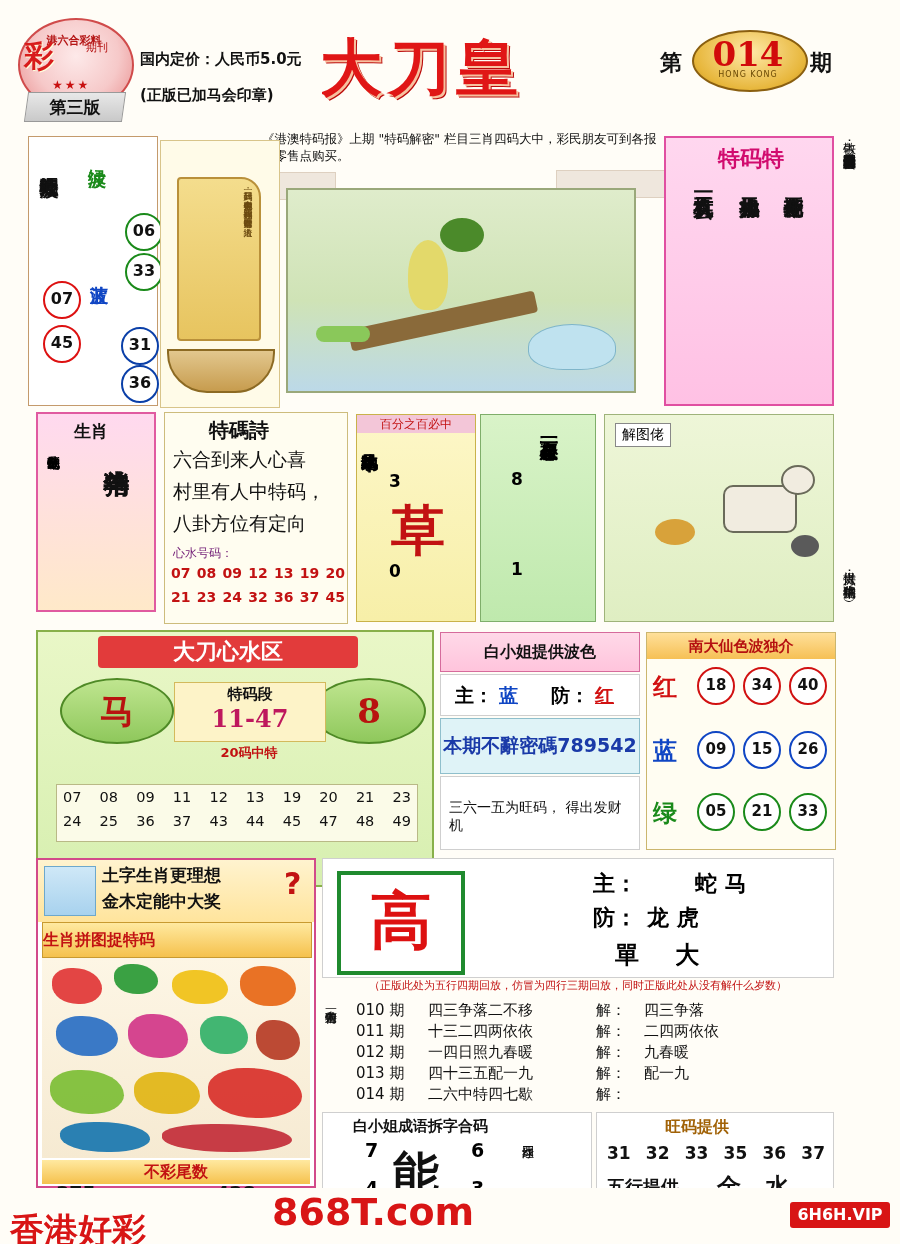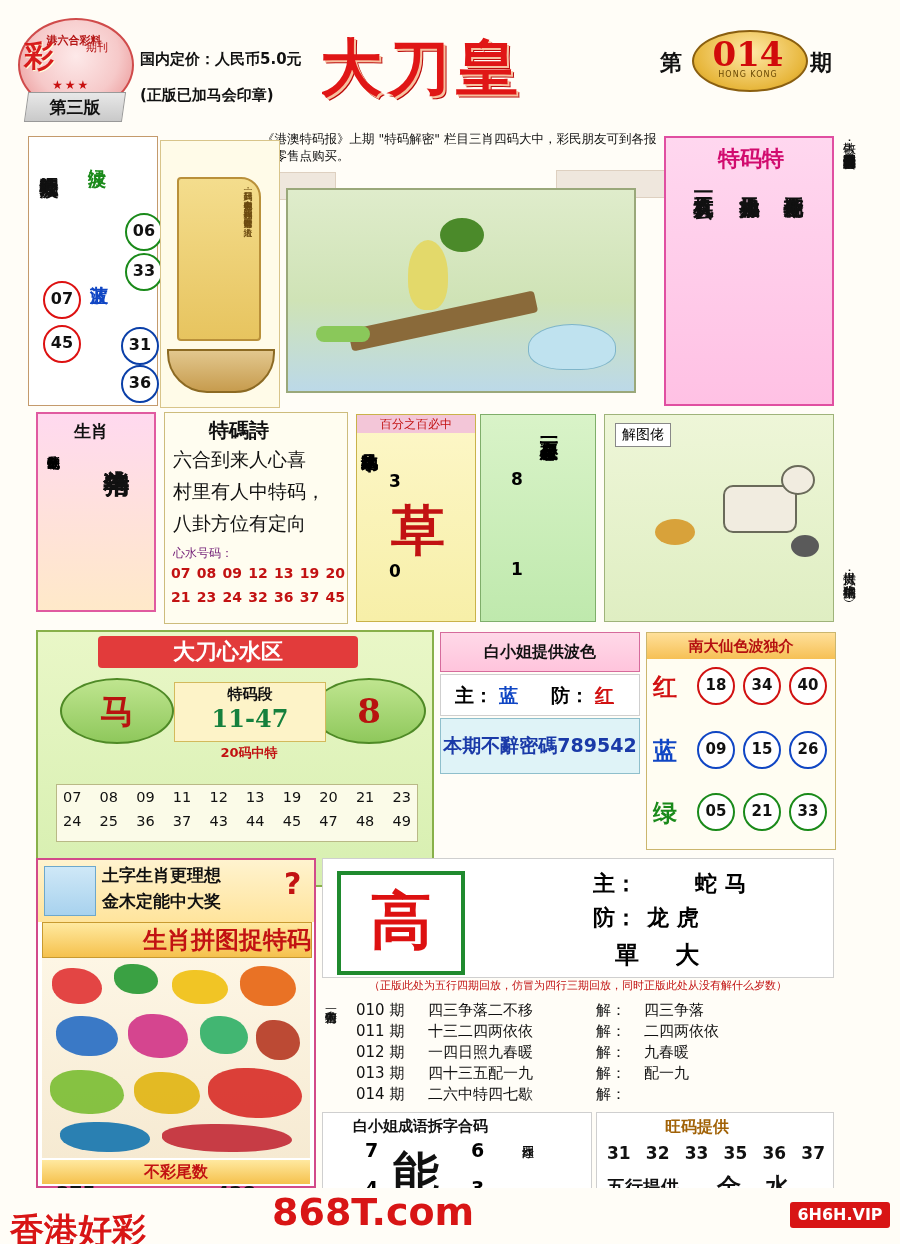--- a/index.html
+++ b/index.html
@@ -148,21 +148,21 @@
   .xian-row{position:absolute;left:4px;width:182px;height:40px;}
   .xian-lab{position:absolute;left:2px;top:4px;font-size:24px;font-weight:bold;}
   .xb{position:absolute;width:34px;height:34px;border-radius:50%;border:2px solid #888;background:#fff;font-size:15px;font-weight:bold;text-align:center;line-height:32px;color:#111;}
 
   
   .puzzle-box{left:36px;top:858px;width:280px;height:330px;background:#fff;border:2px solid #d24a8a;}
   .puzzle-head{position:absolute;left:0;top:0;width:276px;height:62px;background:linear-gradient(#fff3cf,#ffe49c);}
   .puzzle-title{
     position:absolute;left:4px;top:62px;width:268px;height:34px;
     background:linear-gradient(#ffe9a0,#f5c14d);border:1px solid #c89a30;
-    text-align:right;line-height:34px;font-size:24px;font-weight:bold;color:#c21212;font-family:Liberation Serif, serif;
+    text-align:left;line-height:34px;font-size:16px;font-weight:bold;color:#c21212;font-family:Liberation Serif, serif;
   }
   .puzzle-art{position:absolute;left:4px;top:98px;width:268px;height:200px;background:linear-gradient(#fdf6e5,#f6ead2);overflow:hidden;}
   .pp{position:absolute;border-radius:40% 60% 45% 55%;opacity:.95;}
 
   .gao-box{left:322px;top:858px;width:512px;height:120px;background:#fff;border:1px solid #cfcfcf;}
   .gao-square{
     position:absolute;left:14px;top:12px;width:120px;height:96px;border:4px solid #1f8a2e;background:#fff;
     text-align:center;line-height:92px;font-size:62px;font-weight:bold;color:#d11;font-family:"DejaVu Serif",serif;
   }
   .red-note{
@@ -304,21 +304,21 @@
     <div style="position:absolute;left:50px;top:104px;width:40px;height:26px;background:#d8a23a;border-radius:50%;"></div>
     <div style="position:absolute;left:186px;top:120px;width:28px;height:22px;background:#5a5a5a;border-radius:50%;"></div>
   </div>
 
   <div class="box dadao-box">
     <div class="ribbon">大刀心水区</div>
     <div class="oval-green" style="left:22px;top:46px;">马</div>
     <div class="oval-green" style="left:274px;top:46px;">8</div>
     <div class="temaiduan">
       <div style="font-size:15px;font-weight:bold;color:#111;margin-top:2px;">特码段</div>
-      <div style="font-size:24px;font-weight:bold;color:#15803d;font-family:'DejaVu Serif',serif;">11-47</div>
+      <div style="font-size:24px;font-weight:bold;color:#be185d;font-family:'DejaVu Serif',serif;">11-47</div>
     </div>
     <div style="position:absolute;left:136px;top:112px;width:150px;text-align:center;font-size:13px;font-weight:bold;color:#c21212;">20码中特</div>
     <div class="numgrid">
       <div>
         <span>07</span>
         <span>08</span>
         <span>09</span>
         <span>11</span>
         <span>12</span>
         <span>13</span>
@@ -346,20 +346,23 @@
     <div style="text-align:center;line-height:38px;font-size:16px;font-weight:bold;color:#111;">白小姐提供波色</div>
   </div>
   <div class="box zhu-box">
     <div style="position:absolute;left:14px;top:8px;font-size:19px;font-weight:bold;">主：</div>
     <div style="position:absolute;left:58px;top:8px;font-size:19px;font-weight:bold;color:#1046c4;text-decoration:underline;">蓝</div>
     <div style="position:absolute;left:110px;top:8px;font-size:19px;font-weight:bold;">防：</div>
     <div style="position:absolute;left:154px;top:8px;font-size:19px;font-weight:bold;color:#d11111;text-decoration:underline;">红</div>
   </div>
   <div class="box mima-box">
     <div style="text-align:center;line-height:52px;font-size:19px;font-weight:bold;color:#1a3aa8;">本期不辭密碼789542</div>
+  </div>
+  <div class="box fortune-box">
+    <div style="padding:22px 8px 0 8px;font-size:14px;color:#111;">三六一五为旺码，   得出发财机</div>
   </div>
 
   <div class="box xian-box">
     <div class="xian-title">南大仙色波独介</div>
     <div class="xian-row" style="top:34px;">
       <span class="xian-lab" style="color:#d11111;">红</span>
       <span class="xb" style="left:46px;border-color:#d11111;">18</span>
       <span class="xb" style="left:92px;border-color:#d11111;">34</span>
       <span class="xb" style="left:138px;border-color:#d11111;">40</span>
     </div>

